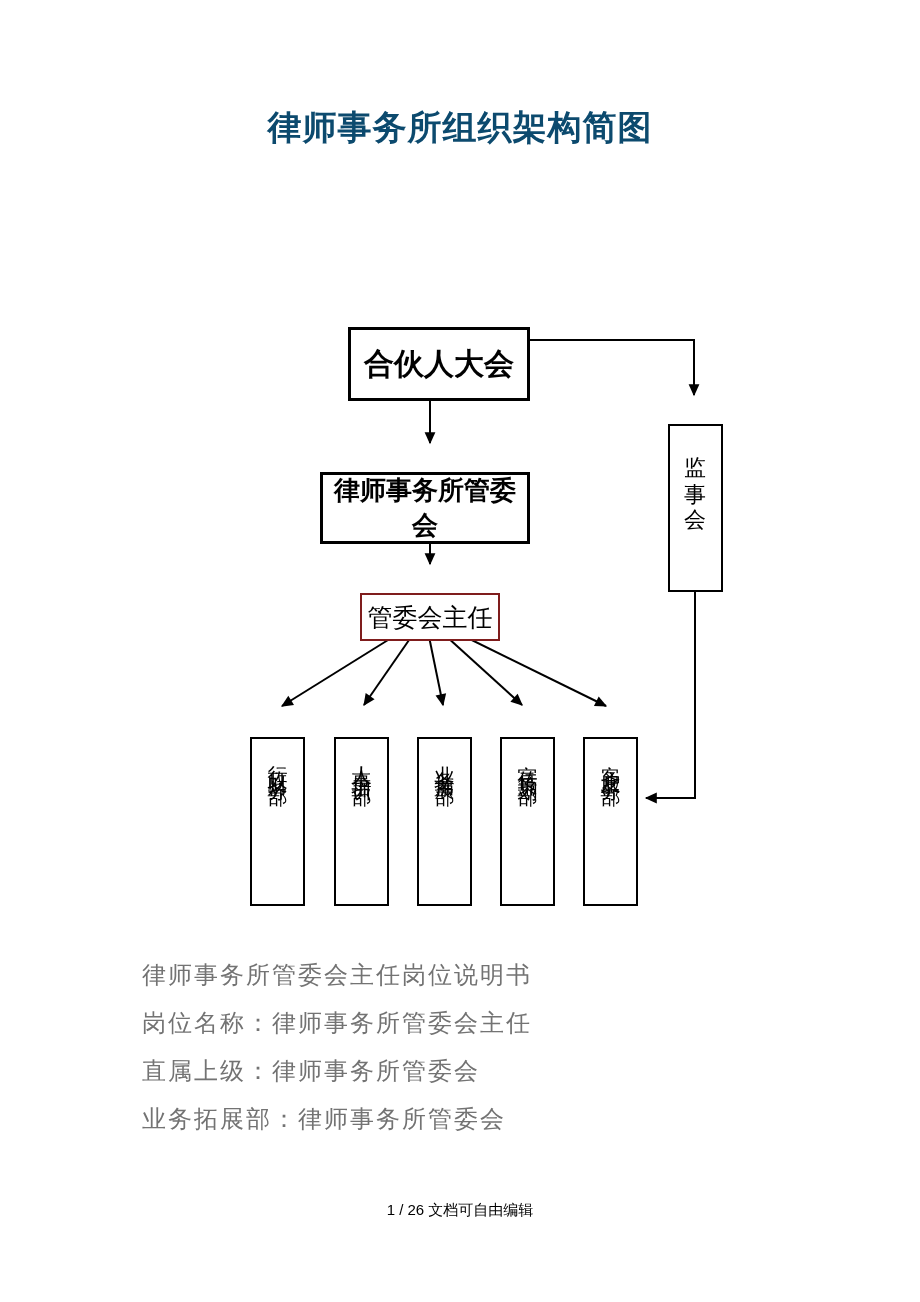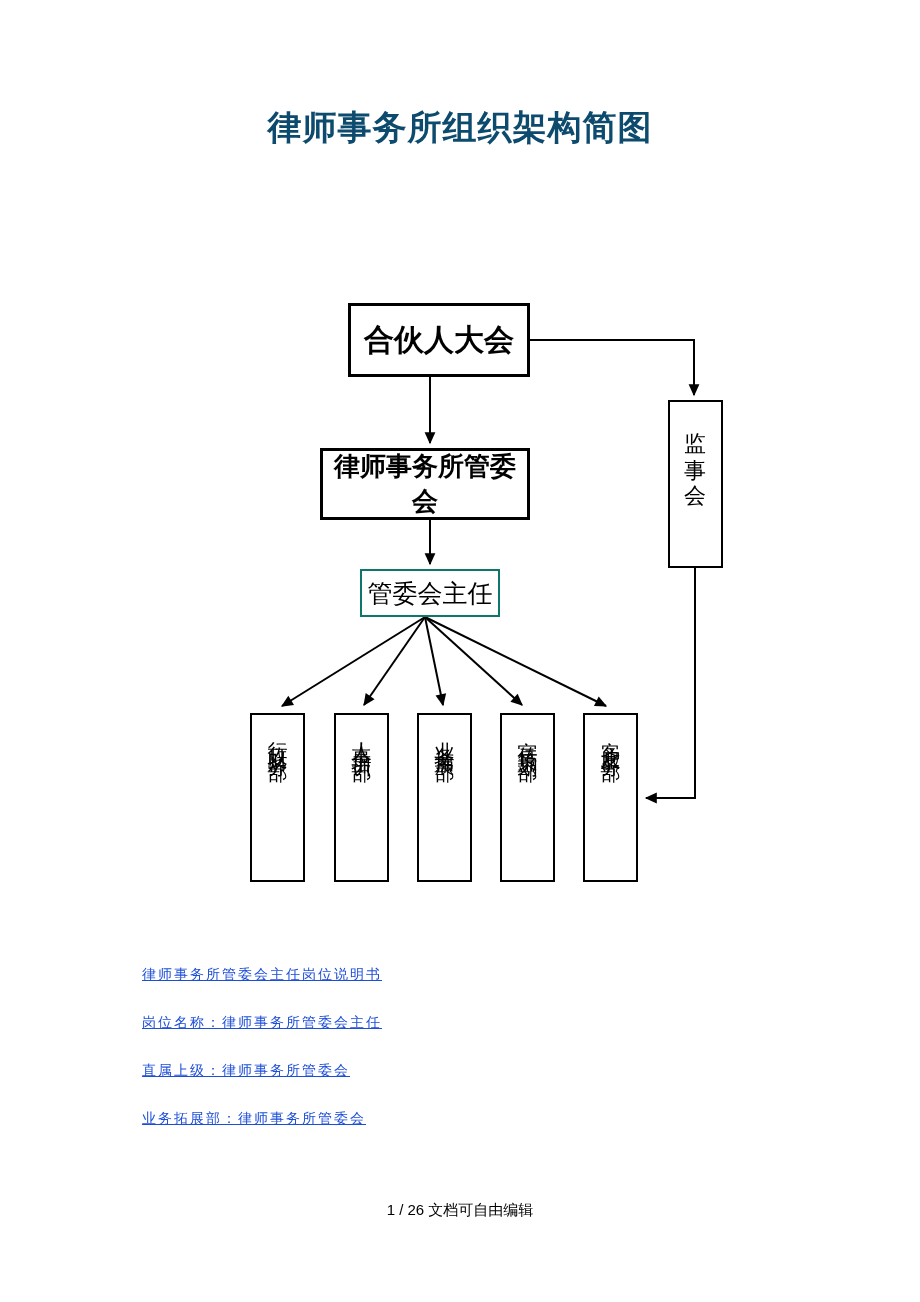--- a/index.html
+++ b/index.html
@@ -32,36 +32,37 @@
     pointer-events: none;
   }
   .node {
     position: absolute;
     background: #ffffff;
     display: flex;
     align-items: center;
     justify-content: center;
     text-align: center;
     color: #000000;
+    margin-top: 24px;
   }
   .node-partners {
     left: 348px; top: 303px; width: 182px; height: 74px;
     border: 3px solid #000;
     font-size: 30px; font-weight: bold;
     font-family: "Liberation Sans", sans-serif;
   }
   .node-committee {
     left: 320px; top: 448px; width: 210px; height: 72px;
     border: 3px solid #000;
     font-size: 26px; font-weight: bold;
     font-family: Liberation Serif, serif;
   }
   .node-director {
     left: 360px; top: 569px; width: 140px; height: 48px;
-    border: 2px solid #0f766e;
+    border: 2px solid #7f1d1d;
     font-size: 25px; font-weight: normal;
   }
   .node-supervisory {
     left: 668px; top: 400px; width: 55px; height: 168px;
     border: 2px solid #000;
     justify-content: center;
     align-items: flex-start;
     padding-top: 13px;
   }
   .node-supervisory .vtext {
@@ -90,27 +91,26 @@
   .dept-2 { left: 417px; }
   .dept-3 { left: 500px; }
   .dept-4 { left: 583px; }
   .body-lines {
     position: absolute;
     left: 142px;
     top: 962px;
     width: 640px;
   }
   .body-line {
-    font-size: 14px;
+    font-size: 24px;
     letter-spacing: 2px;
     line-height: 26px;
     margin-bottom: 22px;
-    color: #1d4ed8;
+    color: #737373;
     white-space: pre;
-    text-decoration: underline;
   }
   .page-footer {
     position: absolute;
     top: 1201px;
     left: 0;
     width: 100%;
     text-align: center;
     font-size: 15px;
     color: #000000;
     font-family: "Liberation Sans", sans-serif;

